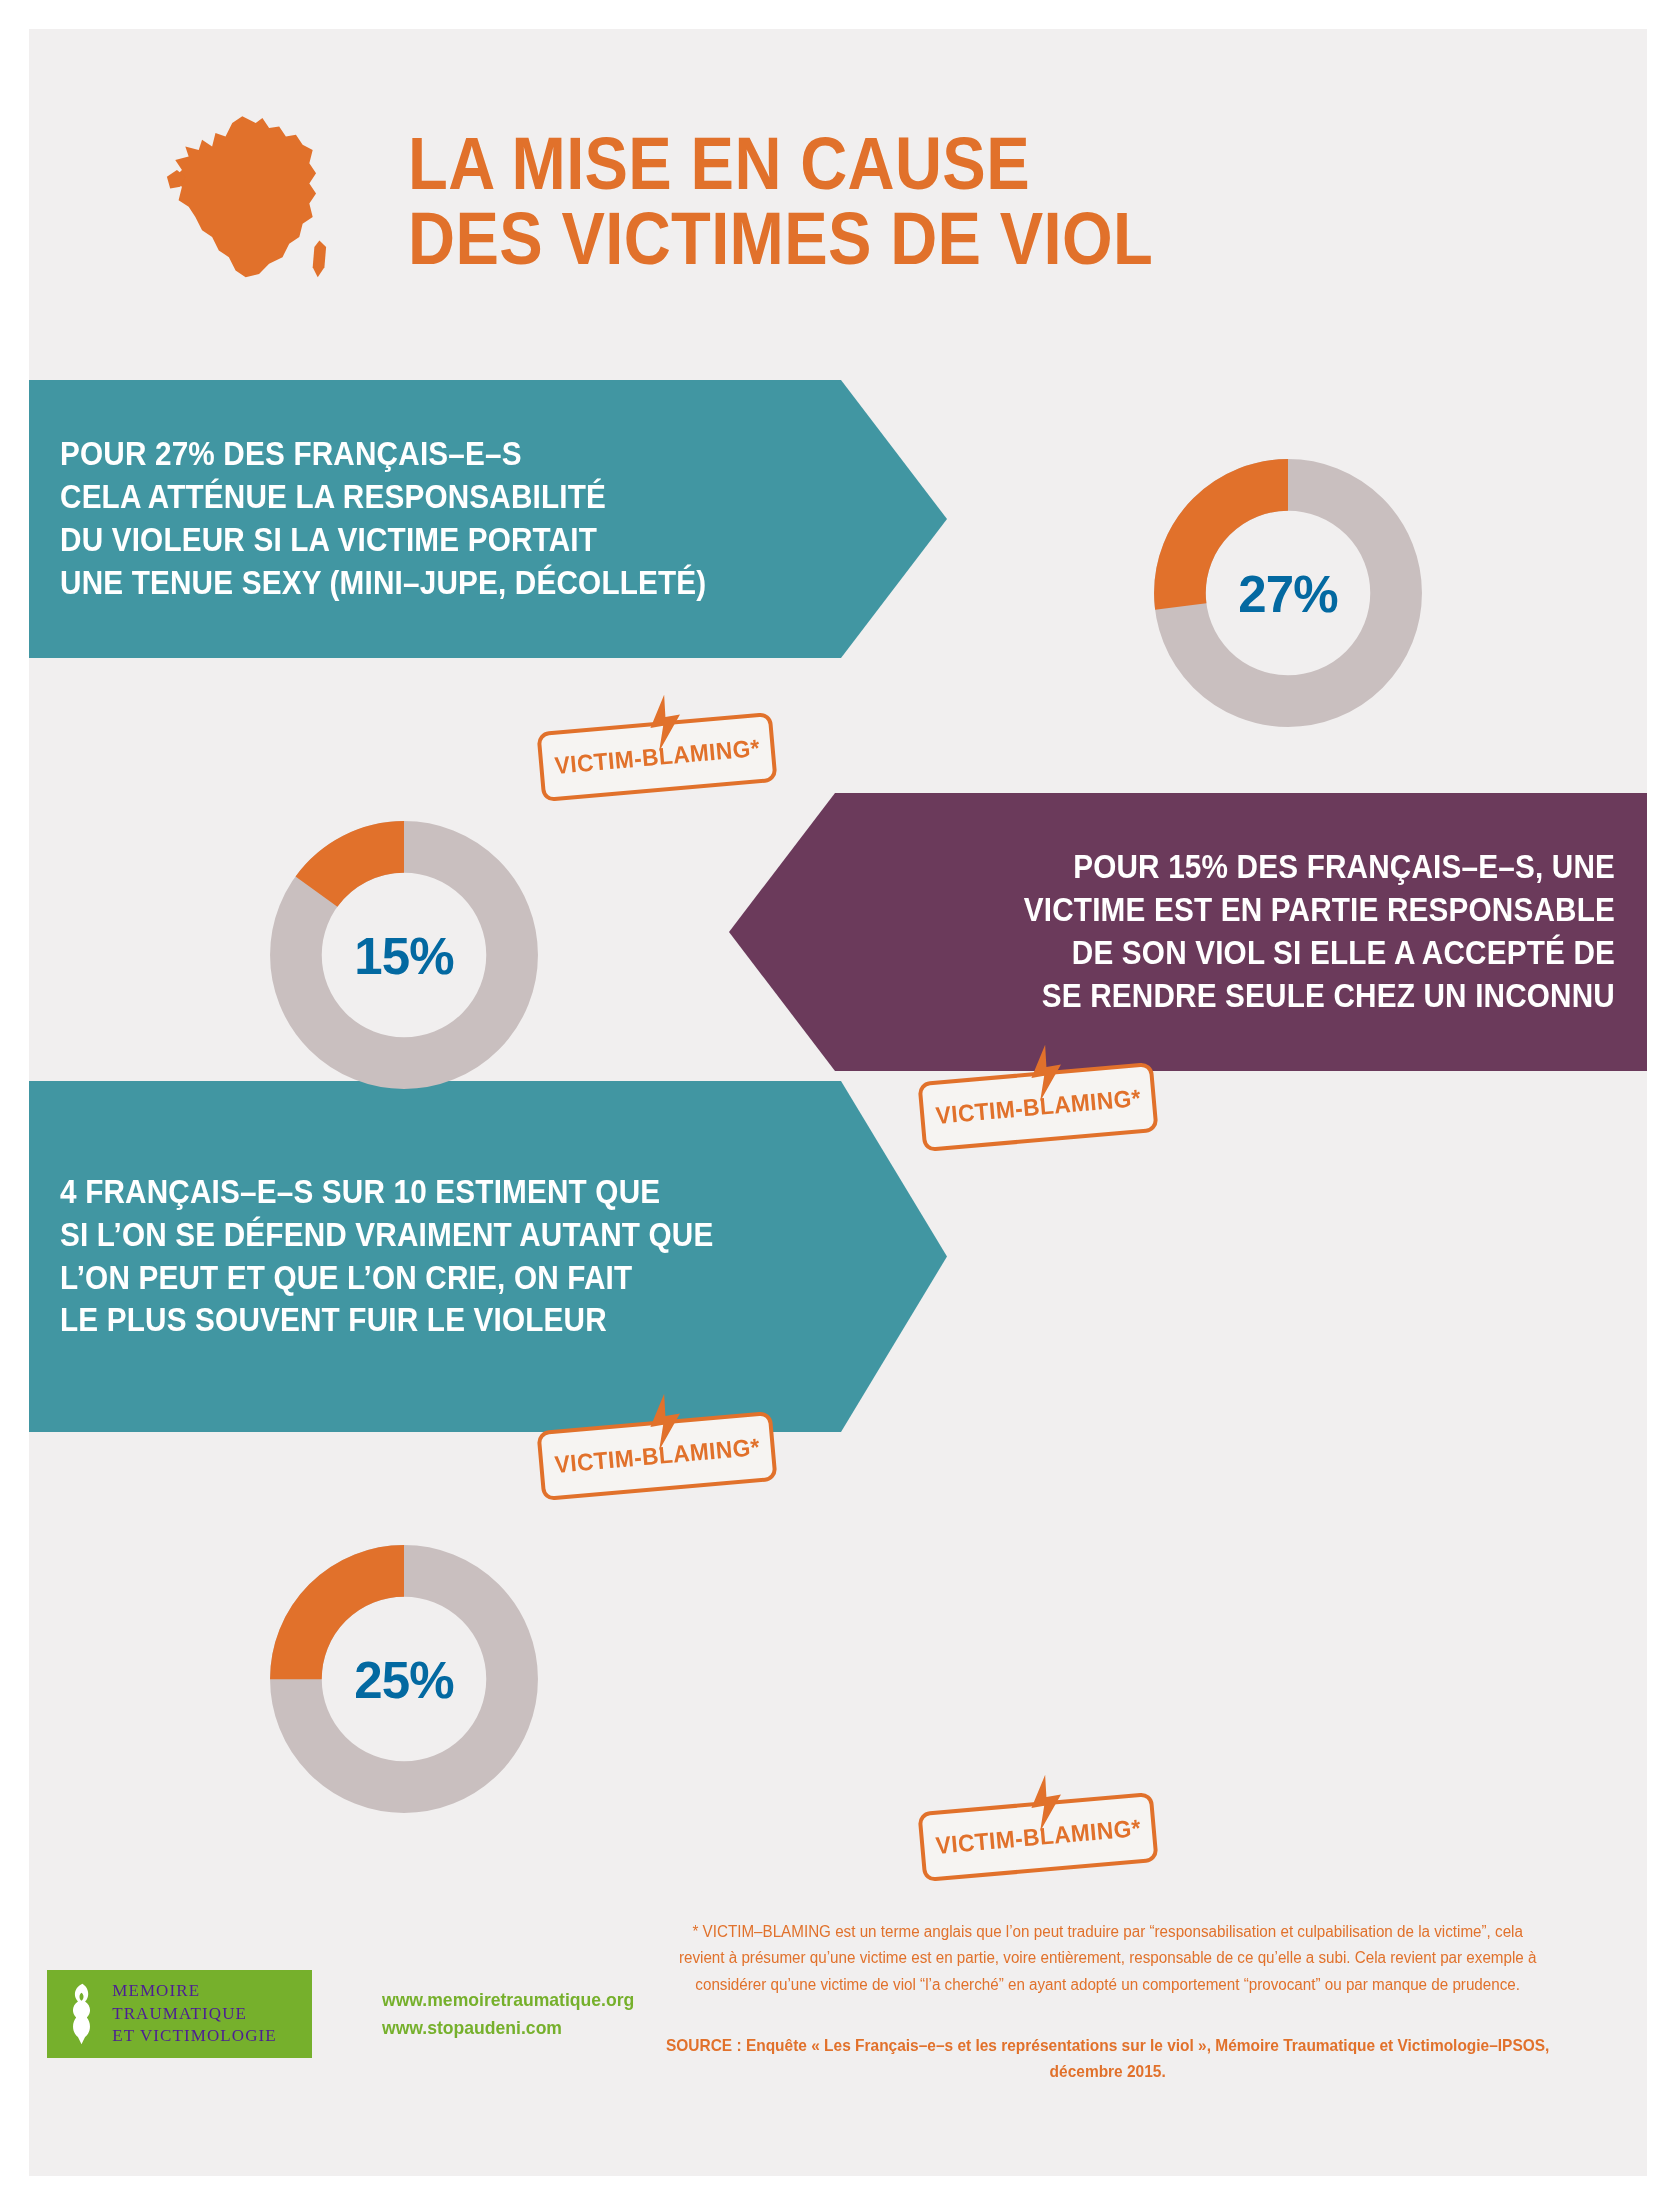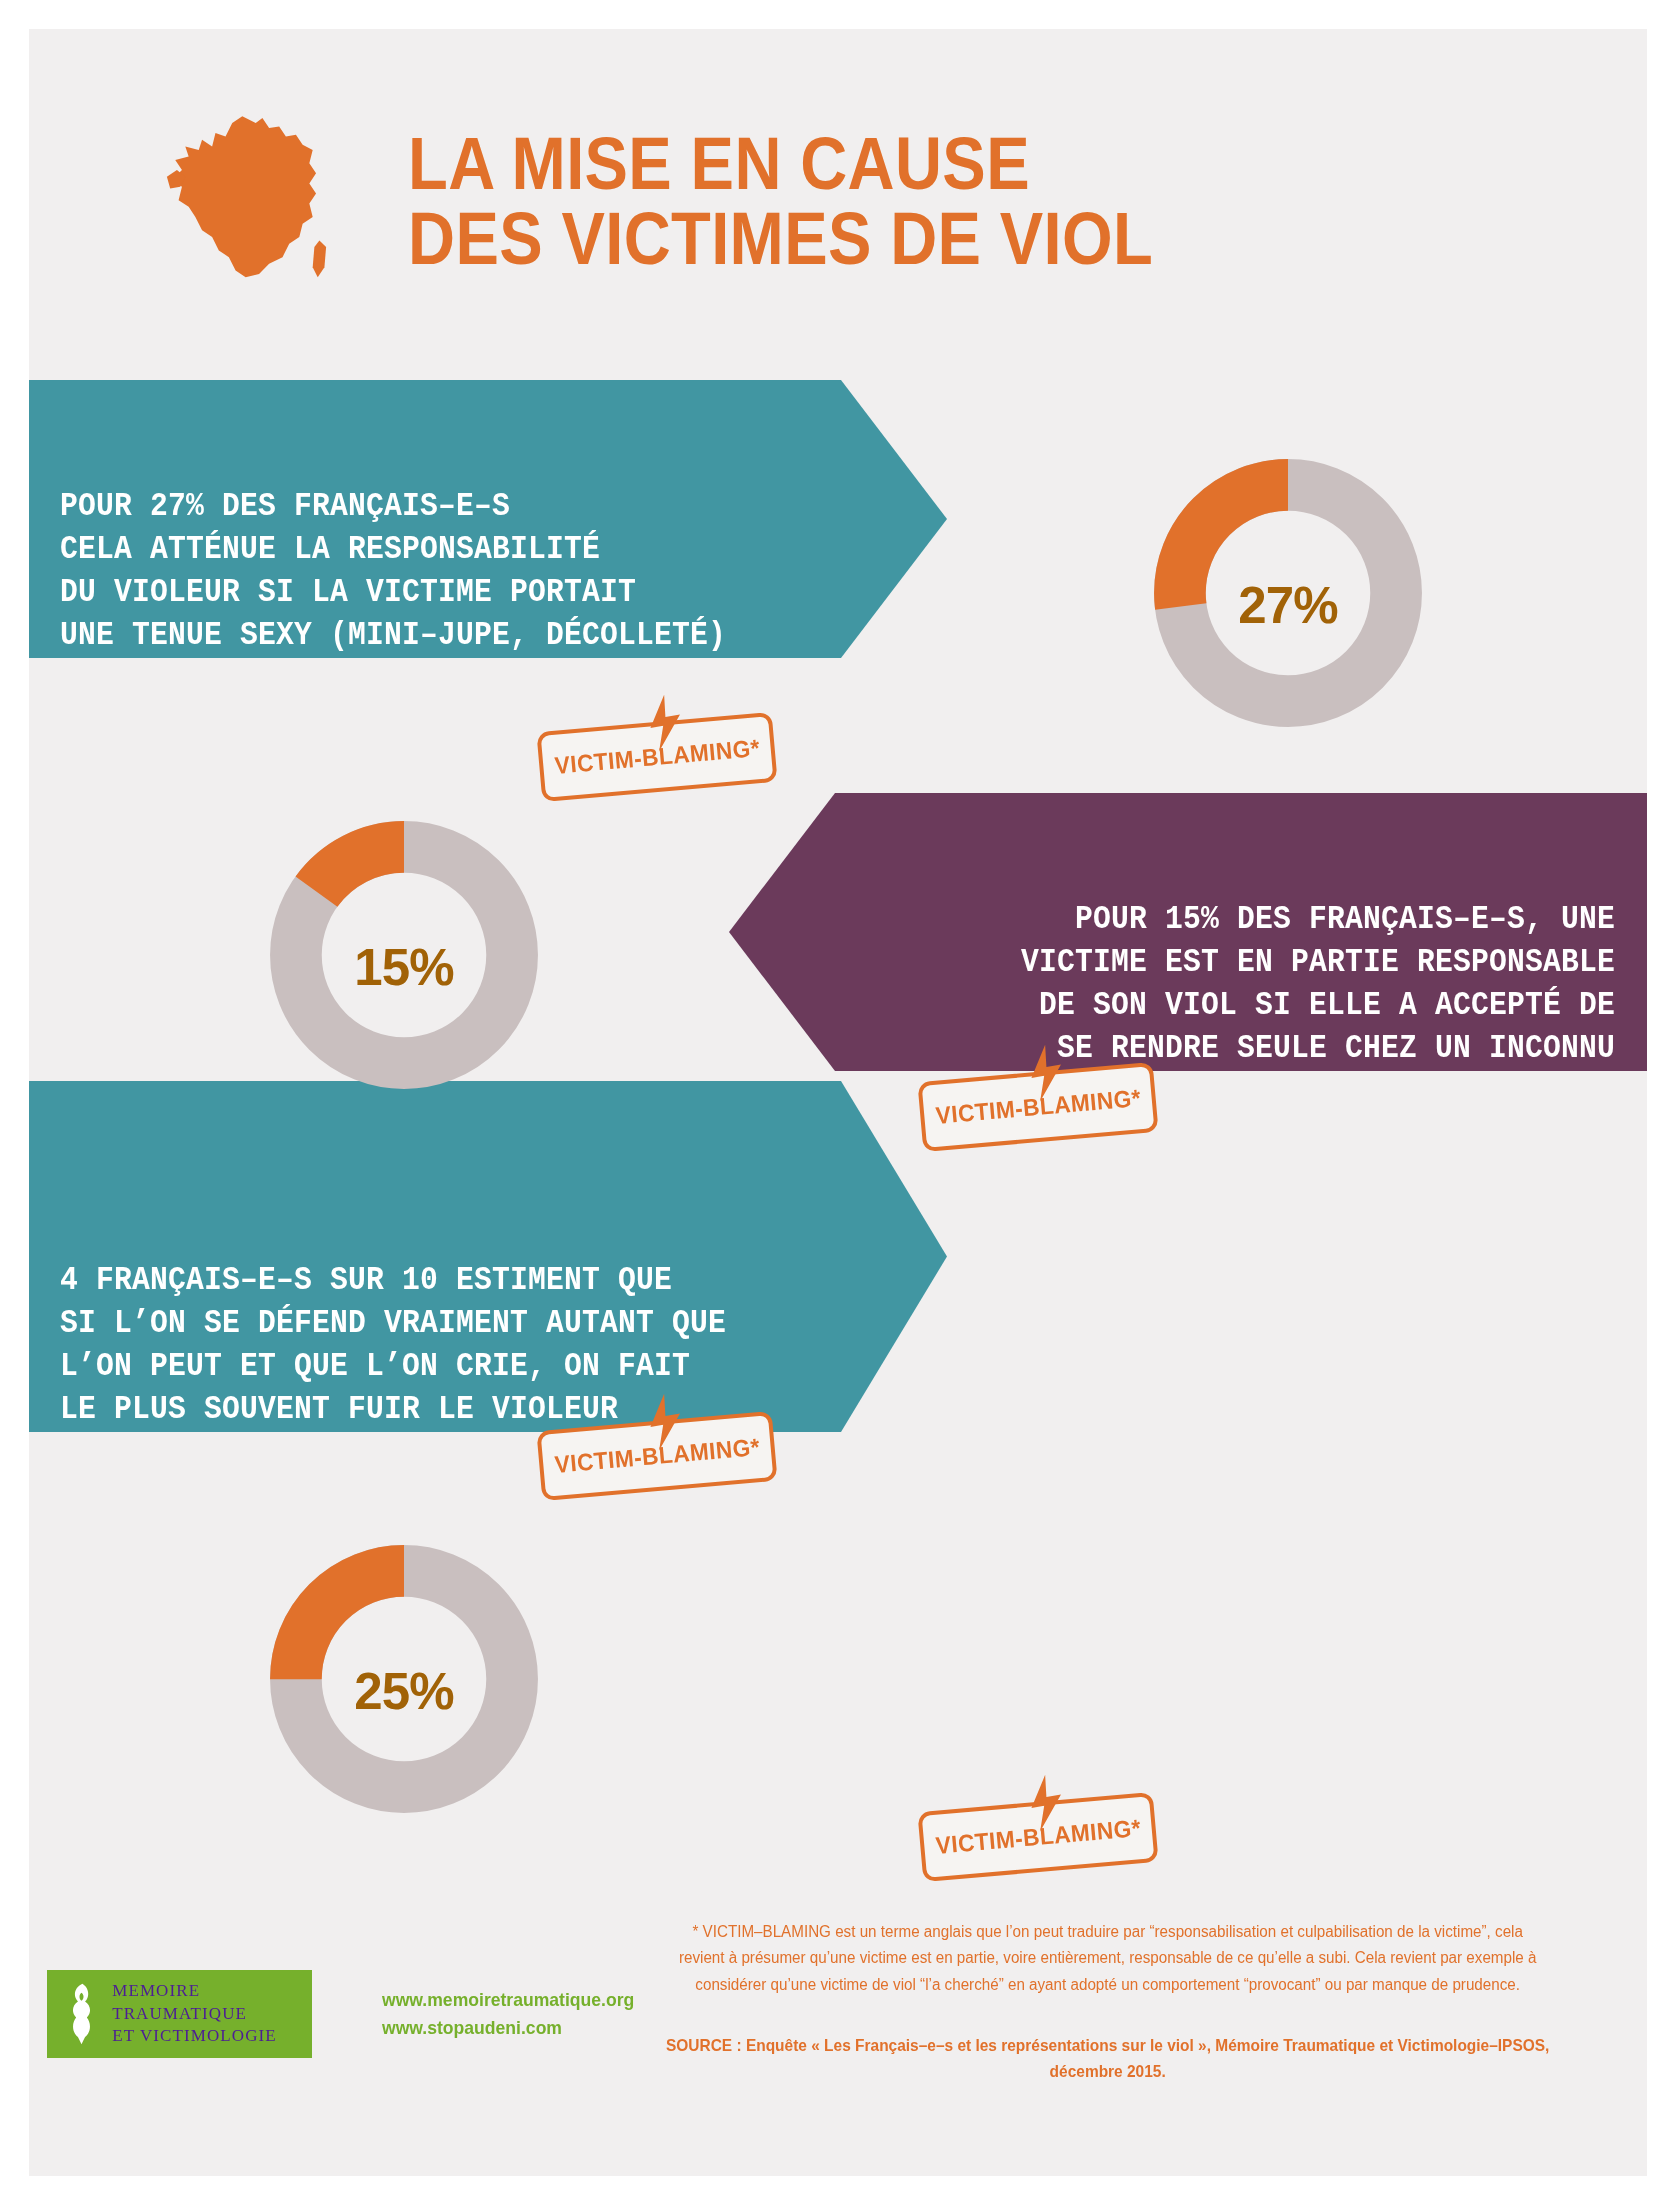--- a/index.html
+++ b/index.html
@@ -25,21 +25,21 @@
     font-weight:bold;
     font-size:74px;
     line-height:1.02;
     letter-spacing:0.4px;
     transform:scaleX(0.88);
     transform-origin:left top;
   }
   .title .l2{display:block;}
 
   
-  .panel{position:absolute;display:flex;align-items:flex-end;font-family:Liberation Mono, monospace;}
+  .panel{position:absolute;display:flex;align-items:center;}
   .panel .ptext{
     color:#ffffff;font-weight:bold;
     font-size:33px;line-height:1.30;
     letter-spacing:0.2px;
     transform:scaleX(0.90);
   }
   .panel-left{
     background:#4196a2;
     clip-path:polygon(0 0, calc(100% - 106px) 0, 100% 50%, calc(100% - 106px) 100%, 0 100%);
   }
@@ -83,23 +83,23 @@
   }
   #badge1{left:510px;top:693px;}
   #badge2{left:891px;top:1043px;}
   #badge3{left:510px;top:1392px;}
   #badge4{left:891px;top:1773px;}
 
   
   .donut{position:absolute;width:282px;height:282px;}
   .donut svg{position:absolute;left:0;top:0;}
   .donut .dlabel{
-    position:absolute;left:0;top:12px;width:282px;height:282px;
+    position:absolute;left:0;top:1px;width:282px;height:282px;
     display:flex;align-items:center;justify-content:center;
-    color:#a16207;font-weight:bold;font-size:51px;
+    color:#0369a1;font-weight:bold;font-size:51px;
     letter-spacing:-0.9px;
   }
   #donut1{left:1118px;top:423px;}
   #donut2{left:234px;top:785px;}
   #donut3{left:1118px;top:1147px;}
   #donut4{left:234px;top:1509px;}
 
   
   .logo-box{
     position:absolute;left:17.6px;top:1941px;

